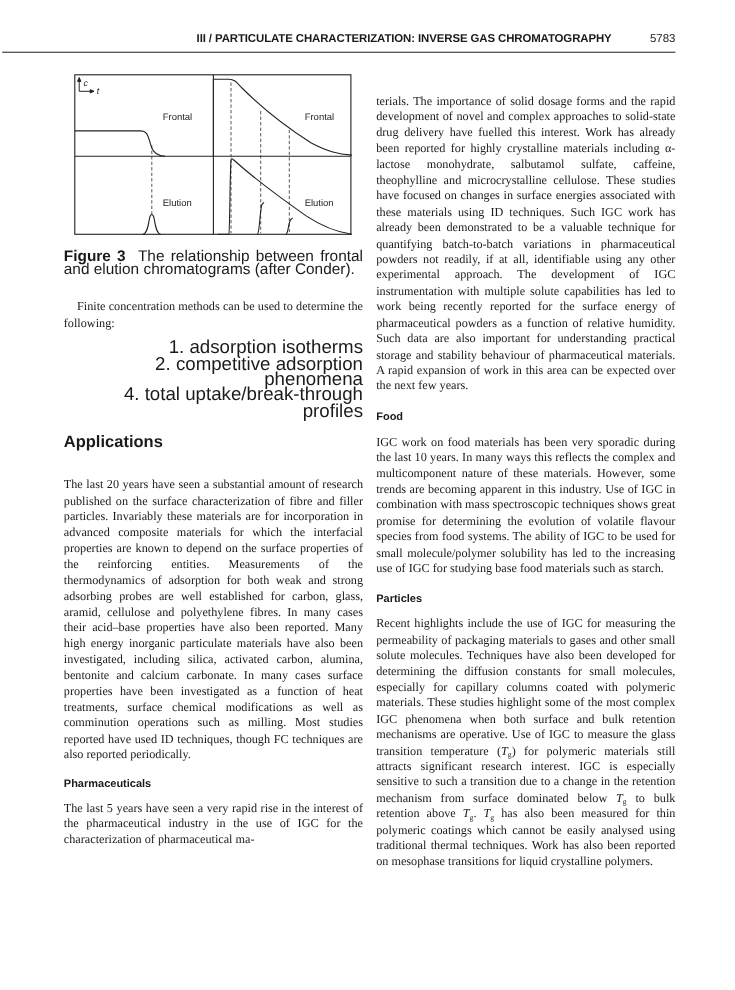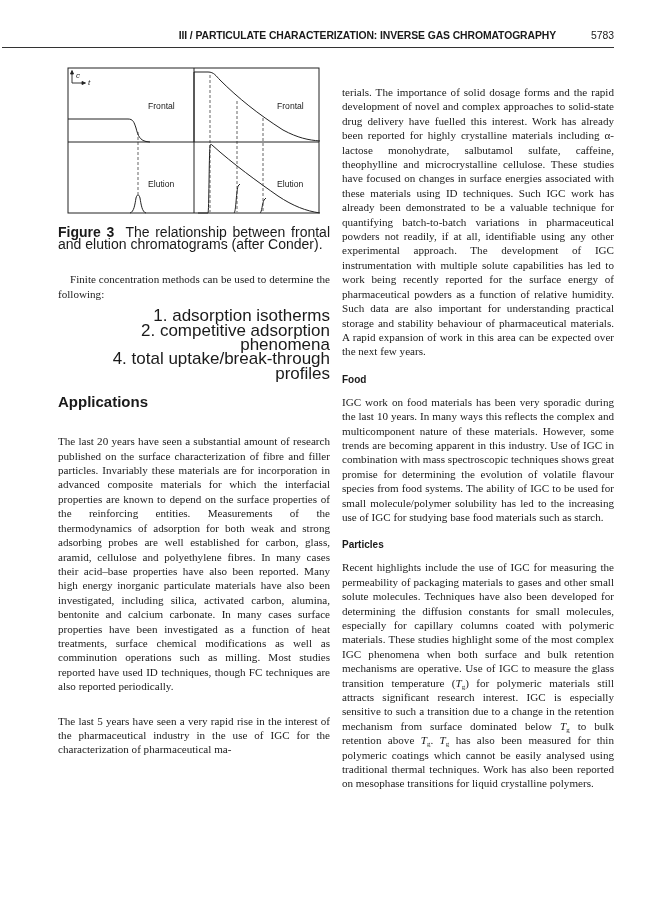--- a/index.html
+++ b/index.html
@@ -111,20 +111,21 @@
     <li>1. adsorption isotherms</li>
     <li>2. competitive adsorption phenomena</li>
     <li>4. total uptake/break-through profiles</li>
   </ol>
 
   <h2 class="section">Applications</h2>
   <div class="sp-after-h2"></div>
   <div class="sp-after-h3"></div>
   <p class="body">The last 20 years have seen a substantial amount of research published on the surface characterization of fibre and filler particles. Invariably these materials are for incorporation in advanced composite materials for which the interfacial properties are known to depend on the surface properties of the reinforcing entities. Measurements of the thermodynamics of adsorption for both weak and strong adsorbing probes are well established for carbon, glass, aramid, cellulose and polyethylene fibres. In many cases their acid–base properties have also been reported. Many high energy inorganic particulate materials have also been investigated, including silica, activated carbon, alumina, bentonite and calcium carbonate. In many cases surface properties have been investigated as a function of heat treatments, surface chemical modifications as well as comminution operations such as milling. Most studies reported have used ID techniques, though FC techniques are also reported periodically.</p>
   <div class="sp-before-h3"></div>
+  <h3 class="sub">Pharmaceuticals</h3>
   <div class="sp-after-h3"></div>
   <p class="body">The last 5 years have seen a very rapid rise in the interest of the pharmaceutical industry in the use of IGC for the characterization of pharmaceutical ma-</p>
 </div>
 
 <div class="col col-right">
   <p class="body">terials. The importance of solid dosage forms and the rapid development of novel and complex approaches to solid-state drug delivery have fuelled this interest. Work has already been reported for highly crystalline materials including α-lactose monohydrate, salbutamol sulfate, caffeine, theophylline and microcrystalline cellulose. These studies have focused on changes in surface energies associated with these materials using ID techniques. Such IGC work has already been demonstrated to be a valuable technique for quantifying batch-to-batch variations in pharmaceutical powders not readily, if at all, identifiable using any other experimental approach. The development of IGC instrumentation with multiple solute capabilities has led to work being recently reported for the surface energy of pharmaceutical powders as a function of relative humidity. Such data are also important for understanding practical storage and stability behaviour of pharmaceutical materials. A rapid expansion of work in this area can be expected over the next few years.</p>
   <div class="sp-before-h3" style="height:14px"></div>
   <h3 class="sub">Food</h3>
   <div class="sp-after-h3"></div>
   <p class="body">IGC work on food materials has been very sporadic during the last 10 years. In many ways this reflects the complex and multicomponent nature of these materials. However, some trends are becoming apparent in this industry. Use of IGC in combination with mass spectroscopic techniques shows great promise for determining the evolution of volatile flavour species from food systems. The ability of IGC to be used for small molecule/polymer solubility has led to the increasing use of IGC for studying base food materials such as starch.</p>

